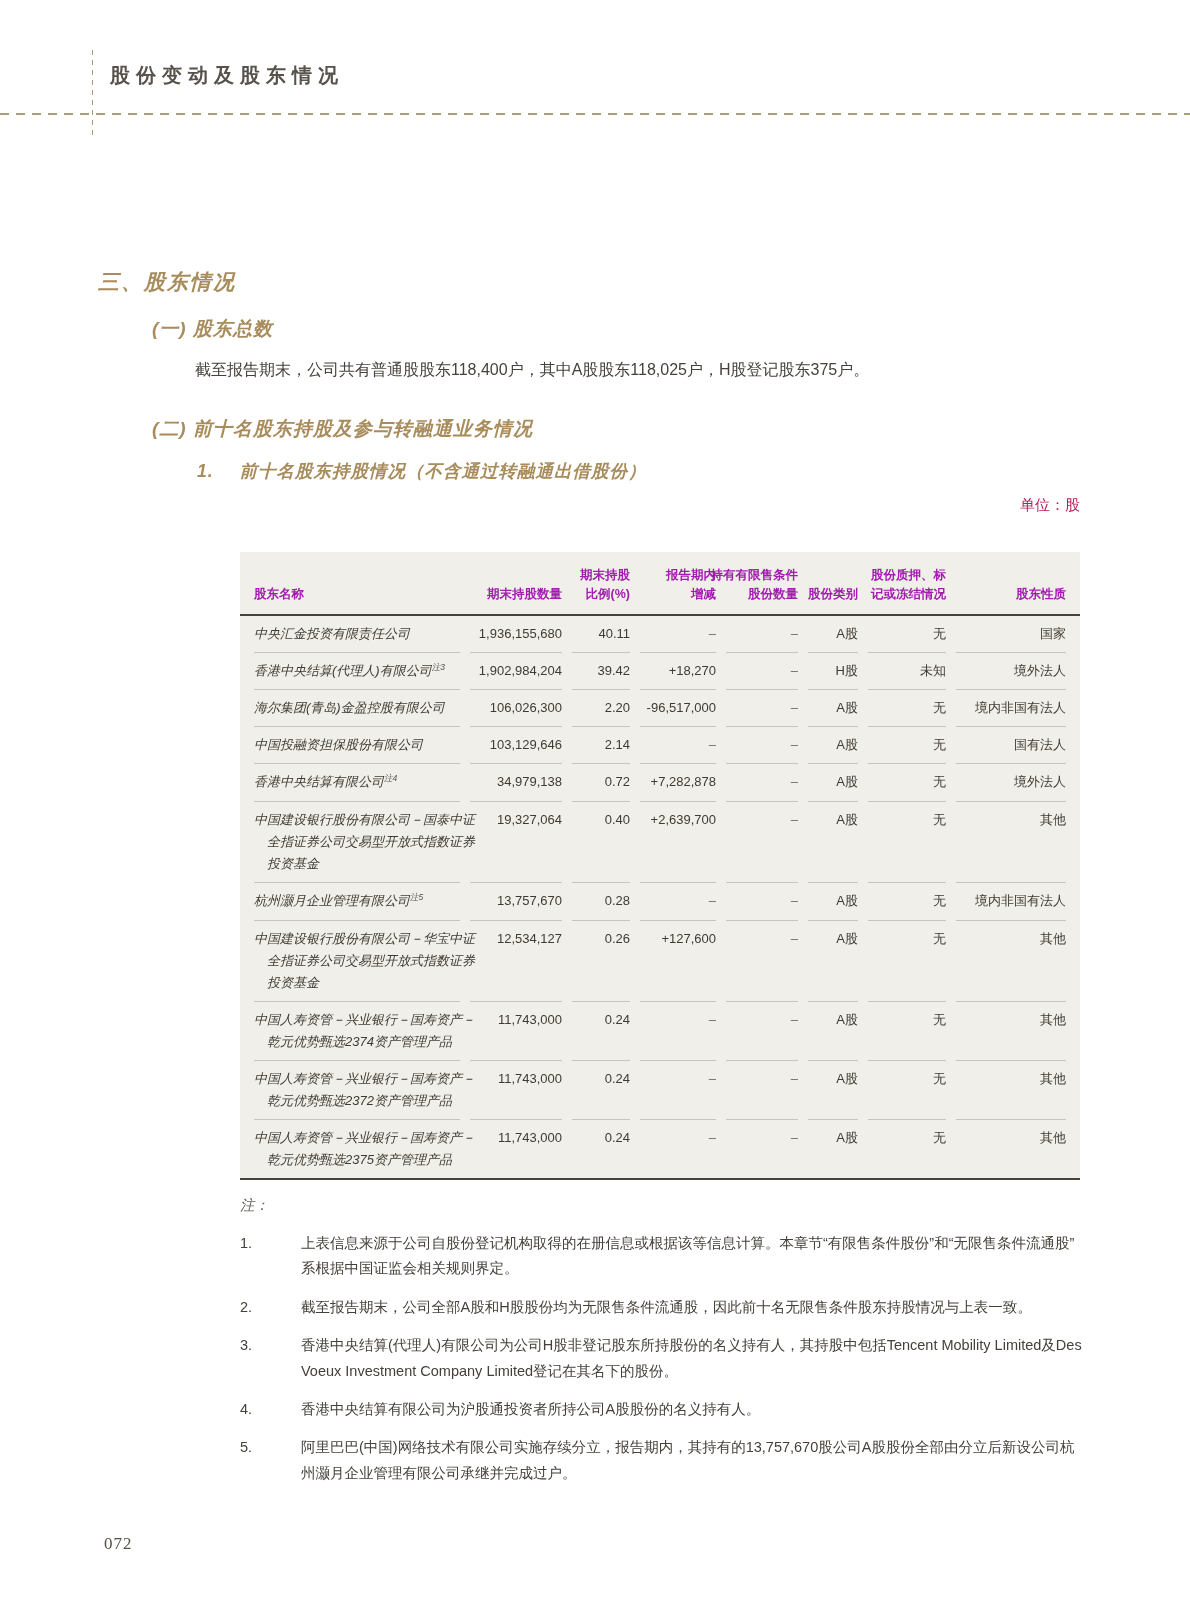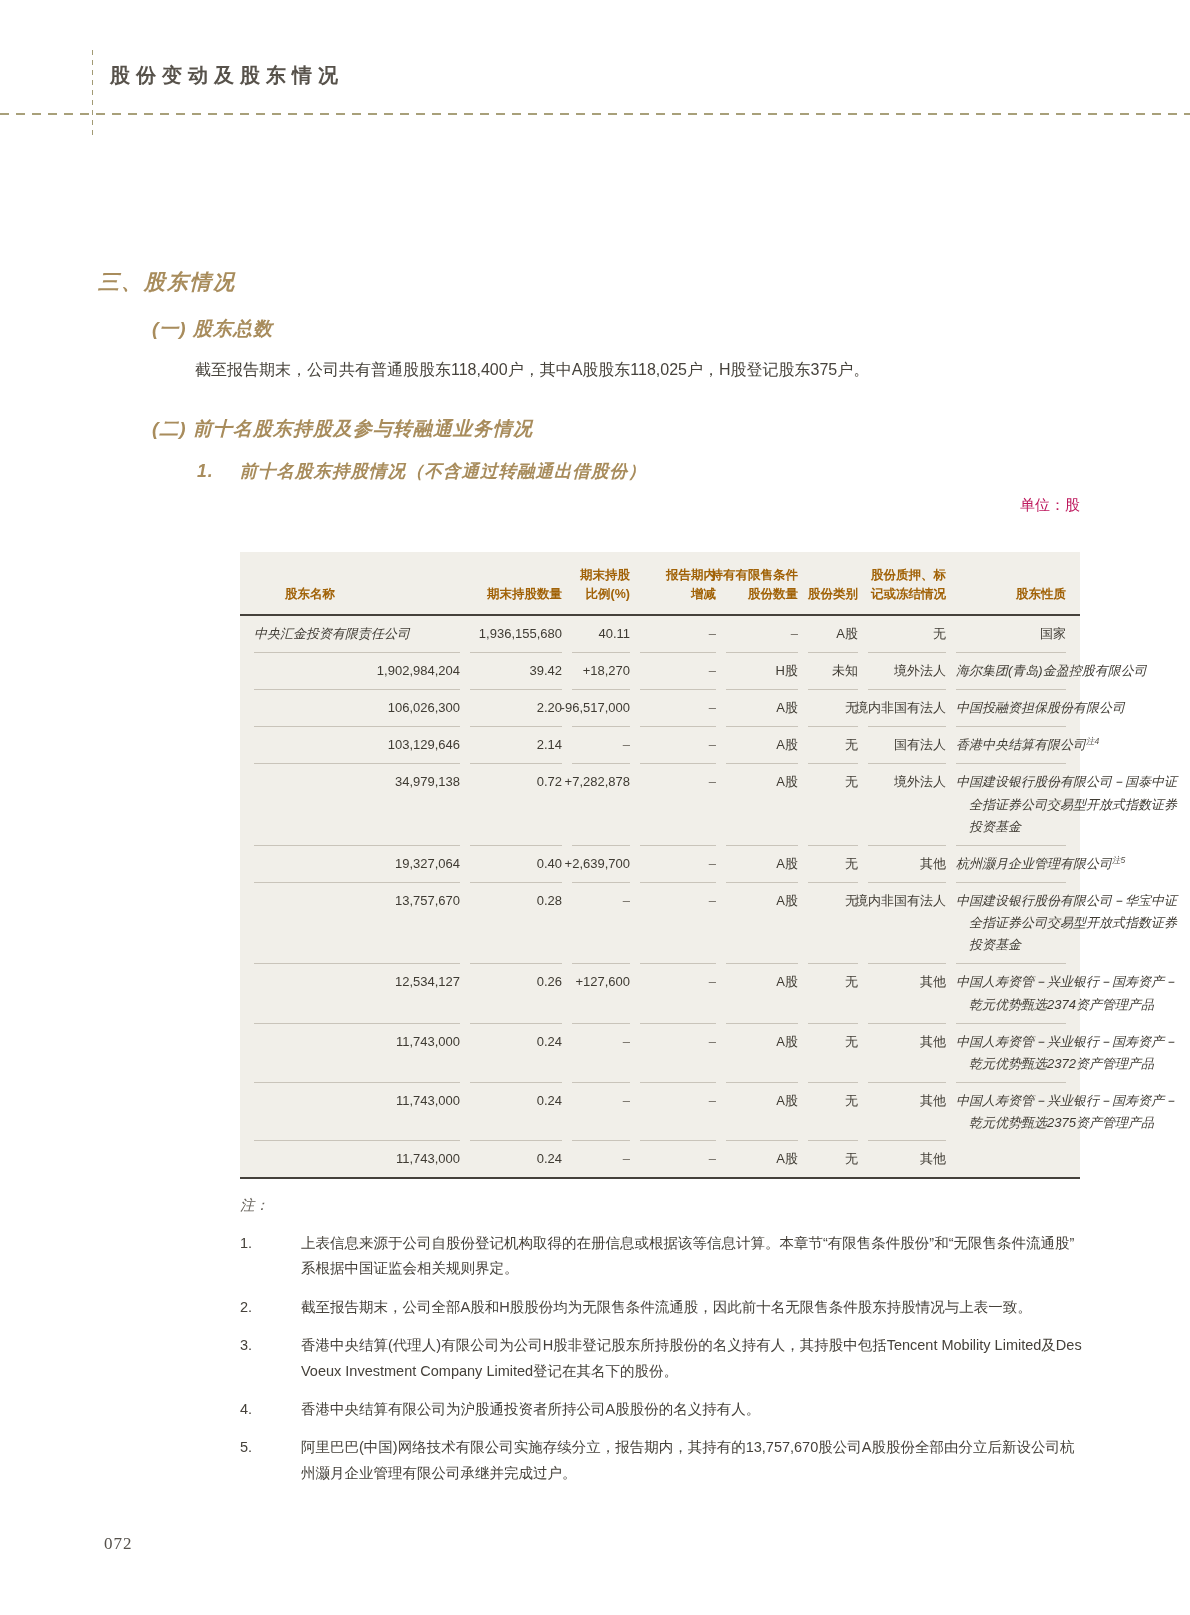--- a/index.html
+++ b/index.html
@@ -38,26 +38,26 @@
     position:absolute;left:240px;top:552px;width:840px;box-sizing:border-box;
     background:#f1efe9;
     display:grid;
     grid-template-columns:206px 92px 58px 76px 72px 50px 78px 110px;
     column-gap:10px;
     padding:0 14px;
     border-bottom:2px solid #45413b;
   }
   .th{
     padding:14px 0 9px 0;
-    font-size:12.5px;font-weight:bold;color:#a16207;
+    font-size:12.5px;font-weight:bold;color:#a21caf;
     white-space:pre;line-height:1.55;
     display:flex;flex-direction:column;justify-content:flex-end;align-items:flex-end;
     text-align:right;
   }
-  .th--name{align-items:flex-start;text-align:right;margin-left:31px;}
+  .th--name{align-items:flex-start;text-align:right;}
   .th-rule{grid-column:1 / -1;height:0;border-bottom:2px solid #45413b;margin:0 -14px;}
   .td{
     padding:7px 0;font-size:13px;color:#3f3b33;line-height:1.7;
     border-bottom:1px solid #c9c4ba;
     display:flex;justify-content:flex-end;align-items:flex-start;
     white-space:pre;
   }
   .td--name{
     display:block;text-align:left;white-space:pre;
     padding-left:1em;text-indent:-1em;font-style:italic;
@@ -110,20 +110,21 @@
 
   <div class="td td--name"><span class="nm">中央汇金投资有限责任公司</span></div>
   <div class="td">1,936,155,680</div>
   <div class="td">40.11</div>
   <div class="td td--dim">–</div>
   <div class="td td--dim">–</div>
   <div class="td">A股</div>
   <div class="td">无</div>
   <div class="td">国家</div>
 
+  <div class="td td--name"><span class="nm">香港中央结算(代理人)有限公司</span><sup class="sup">注3</sup></div>
   <div class="td">1,902,984,204</div>
   <div class="td">39.42</div>
   <div class="td">+18,270</div>
   <div class="td td--dim">–</div>
   <div class="td">H股</div>
   <div class="td">未知</div>
   <div class="td">境外法人</div>
 
   <div class="td td--name"><span class="nm">海尔集团(青岛)金盈控股有限公司</span></div>
   <div class="td">106,026,300</div>

